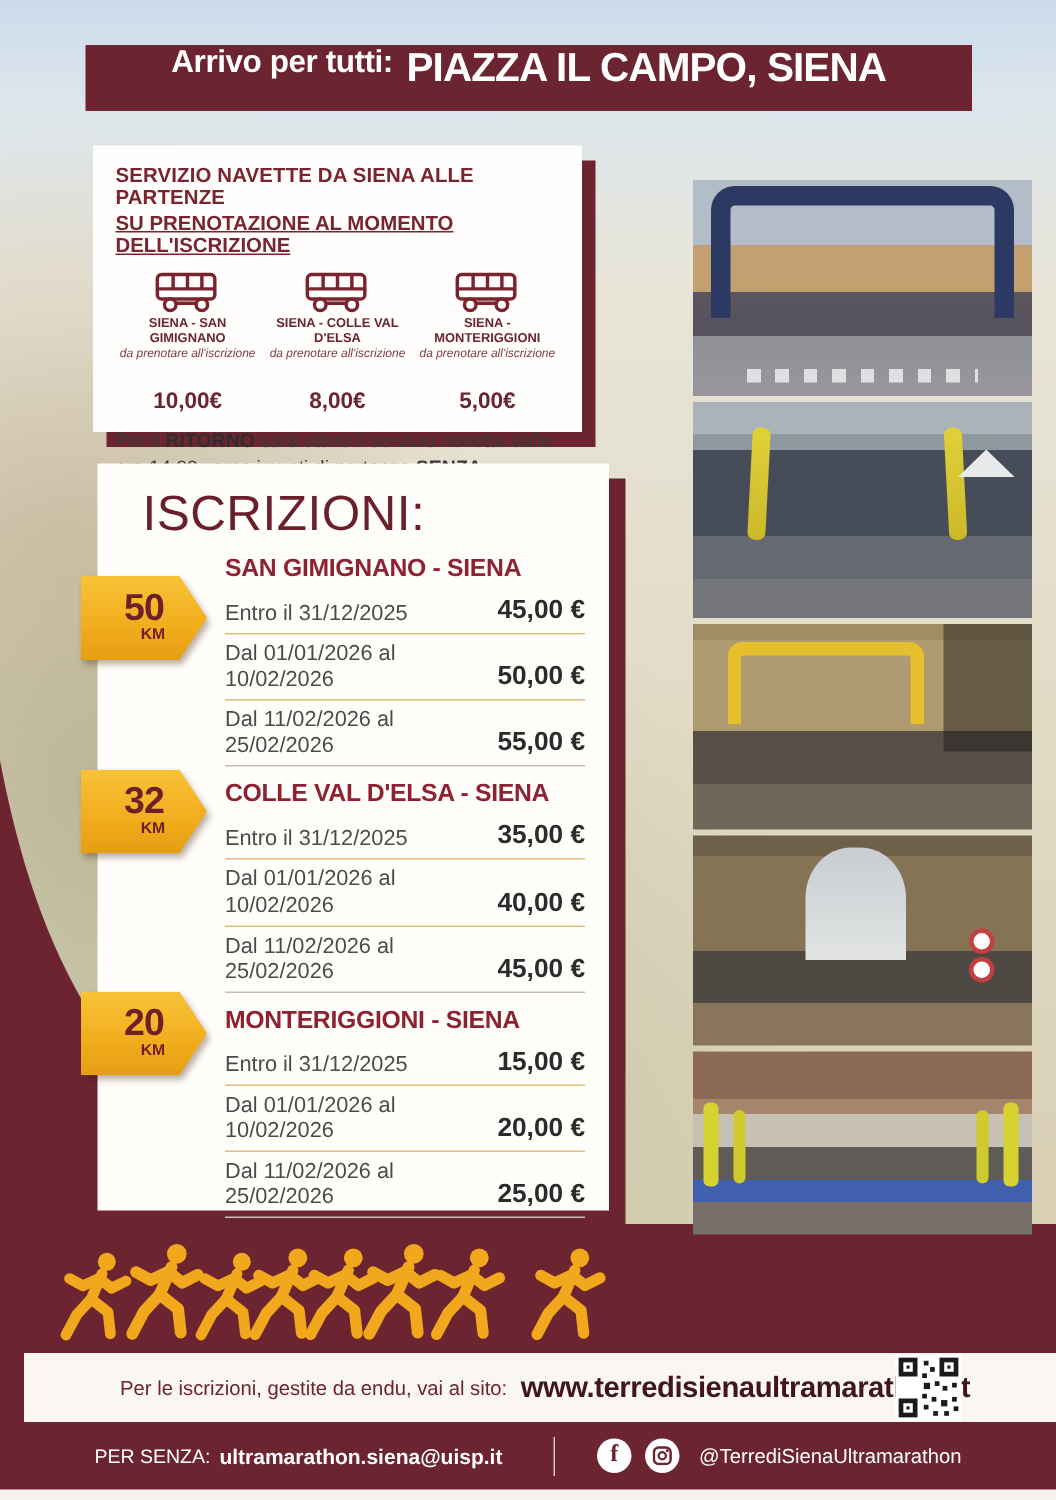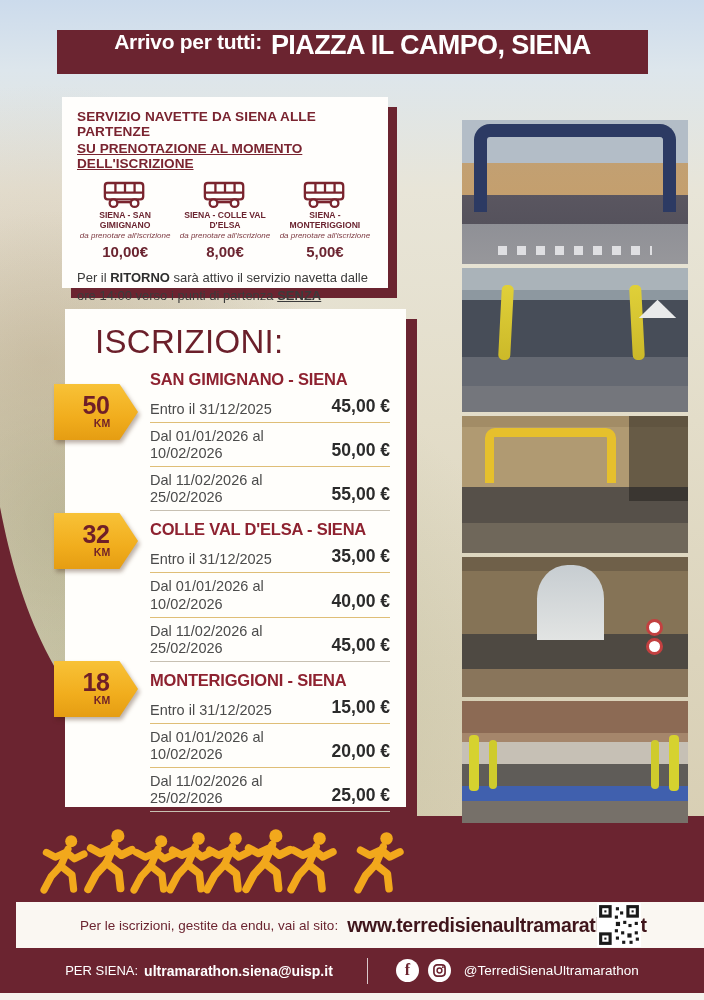--- a/index.html
+++ b/index.html
@@ -19,21 +19,21 @@
   
   .shuttle-box{position:absolute;left:62px;top:97px;width:326px;height:191px;background:#fffefc;
     box-shadow:9px 10px 0 #6b2430;padding:12px 15px;box-sizing:border-box;}
   .s-title1{color:#7a2430;font-size:13.6px;font-weight:bold;letter-spacing:.1px;}
   .s-title2{color:#7a2430;font-size:13.6px;font-weight:bold;text-decoration:underline;margin-top:2px;}
   .routes{display:flex;justify-content:space-between;margin-top:9px;}
   .route{width:32.5%;text-align:center;}
   .bus-svg{display:block;margin:0 auto 2px auto;}
   .r-name{color:#6b2430;font-size:8.6px;font-weight:bold;line-height:1.15;}
   .r-note{color:#7d3a42;font-size:8px;font-style:italic;line-height:1.15;}
-  .r-price{color:#6b2430;font-size:15px;font-weight:bold;margin-top:3px;}
+  .r-price{color:#6b2430;font-size:15px;font-weight:bold;margin-top:19px;}
   .ritorno{margin:9px 0 0 0;color:#3b3b3b;font-size:13px;line-height:1.42;}
   .ritorno b{color:#2e2e2e;}
   .rit-underline{font-weight:bold;text-decoration:underline;}
   
   .reg-panel{position:absolute;left:65px;top:309px;width:341px;height:498px;background:#fffefb;
     box-shadow:11px 10px 0 #6b2430;box-sizing:border-box;padding:12px 16px 0 0;}
   .reg-title{color:#6b1f2a;font-size:33px;font-weight:normal;letter-spacing:.3px;margin:2px 0 0 30px;}
   .reg-sections{margin-left:85px;}
   .sec-route{color:#8e2230;font-size:16.5px;font-weight:bold;margin:9px 0 2px 0;letter-spacing:-.2px;}
   .price-row{display:flex;justify-content:space-between;align-items:flex-end;
@@ -258,21 +258,21 @@
     </div>
   </div>
   <div class="km-wrap" style="top:513px;left:54px;">
     <div class="km-badge" style="top:0;left:0;">
       <div class="km-num">32</div>
       <div class="km-unit">KM</div>
     </div>
   </div>
   <div class="km-wrap" style="top:661px;left:54px;">
     <div class="km-badge" style="top:0;left:0;">
-      <div class="km-num">18</div>
+      <div class="km-num">20</div>
       <div class="km-unit">KM</div>
     </div>
   </div>
 
   <div class="runners">
     <svg class="runner" style="left:8px;" width="52" height="64">
         <use href="#runner-sym"></use>
       </svg>
     <svg class="runner" style="left:52px;" width="56" height="70">
         <use href="#runner-sym"></use>
@@ -328,21 +328,21 @@
           <rect x="36" y="27" width="3" height="3"></rect>
           <rect x="18" y="32" width="3" height="3"></rect>
         <rect x="24" y="36" width="3" height="3"></rect>
           <rect x="31" y="36" width="3" height="3"></rect>
           <rect x="37" y="33" width="3" height="3"></rect>
       </g>
     </svg>
   </div>
 
   <div class="footer-bar">
-    <span class="f-label">PER SIENA:</span>
+    <span class="f-label">PER SENZA:</span>
     <span class="f-email">ultramarathon.siena@uisp.it</span>
     <span class="f-div"></span>
     <span class="soc">
         <span class="fb-f">f</span>
       </span>
     <span class="soc">
       <svg width="13" height="13" viewBox="0 0 14 14">
         <rect x="1" y="1" width="12" height="12" rx="3.5" fill="none" stroke="#6b2430" stroke-width="1.8"></rect>
         <circle cx="7" cy="7" r="2.6" fill="none" stroke="#6b2430" stroke-width="1.6"></circle>
         <circle cx="10.6" cy="3.4" r="1" fill="#6b2430"></circle>

